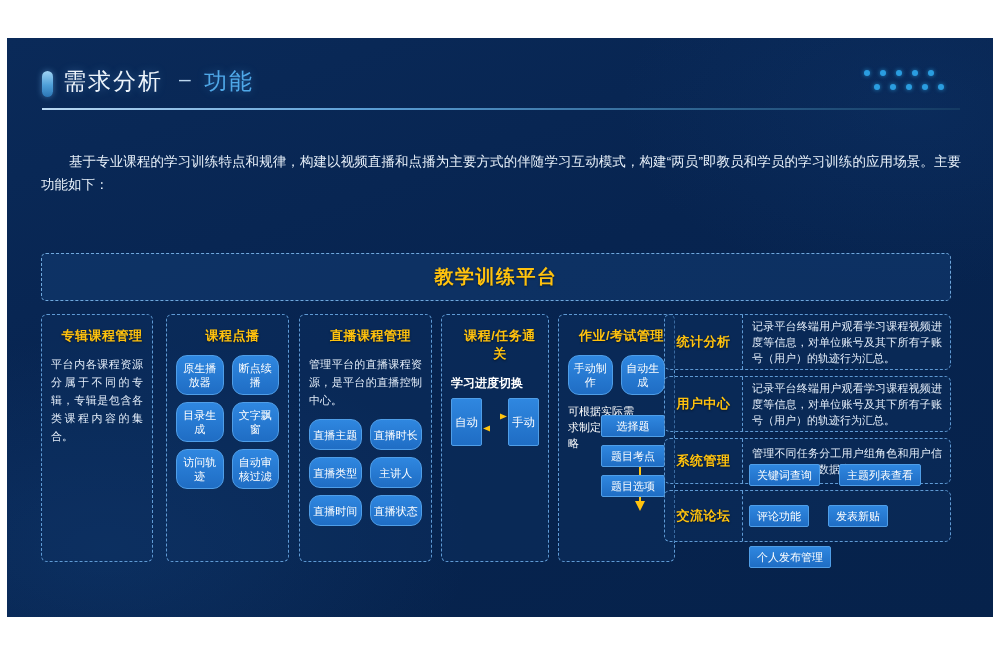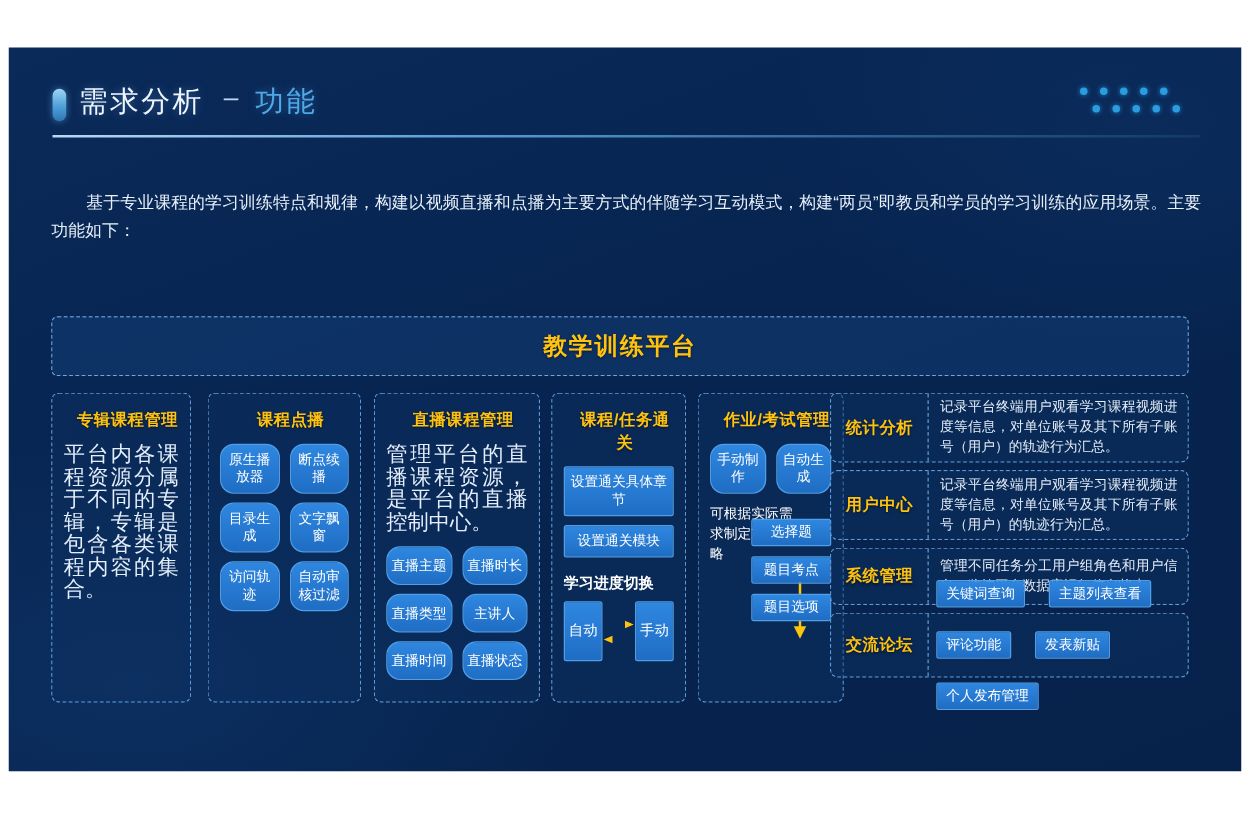--- a/index.html
+++ b/index.html
@@ -74,21 +74,21 @@
     border: 1px dashed #5f9ad4; border-radius: 6px;
     background: rgba(13,48,98,0.45);
     padding: 12px 9px 10px 9px;
   }
   .col-title {
     text-align: center; font-size: 13px; font-weight: bold;
     color: #ffc20e; letter-spacing: .5px; margin-bottom: 10px;
     text-shadow: 0 1px 2px rgba(0,0,0,.5);
     margin-left: 10px;
   }
-  .col-desc { font-size: 17px; line-height: 18px; color: #e4eefa; text-align: justify; }
+  .col-desc { font-size: 11px; line-height: 18px; color: #e4eefa; text-align: justify; }
   .btn-grid { display: flex; flex-wrap: wrap; gap: 7px; justify-content: space-between; }
   .btn {
     background: linear-gradient(180deg, #2f87e0 0%, #1f6dc4 100%);
     border: 1px solid #4f9ee8;
     border-radius: 2px;
     color: #ffffff; font-size: 11px; line-height: 14px;
     text-align: center; padding: 5px 3px;
     display: flex; align-items: center; justify-content: center;
   }
   .btn.half { width: calc(50% - 4px); min-height: 31px; border-radius: 11px; }
@@ -199,24 +199,20 @@
         <div class="btn half">直播时长</div>
         <div class="btn half">直播类型</div>
         <div class="btn half">主讲人</div>
         <div class="btn half">直播时间</div>
         <div class="btn half">直播状态</div>
       </div>
     </div>
 
     <div class="col col4">
       <div class="col-title">课程/任务通关</div>
-      <div class="btn-grid">
-        <div class="btn full">设置通关具体章节</div>
-        <div class="btn full">设置通关模块</div>
-      </div>
       <div class="sub-label">学习进度切换</div>
       <div class="swap-row">
         <div class="btn">自动</div>
         <div class="swap-arrows">
           <svg width="26" height="9" viewBox="0 0 26 9">
             <path d="M0 4.5 H18 V1.5 L25 4.5 L18 7.5 V4.5 Z" fill="#ffc20e"></path>
           </svg>
           <svg width="26" height="9" viewBox="0 0 26 9">
             <path d="M26 4.5 H8 V7.5 L1 4.5 L8 1.5 V4.5 Z" fill="#ffc20e"></path>
           </svg>

